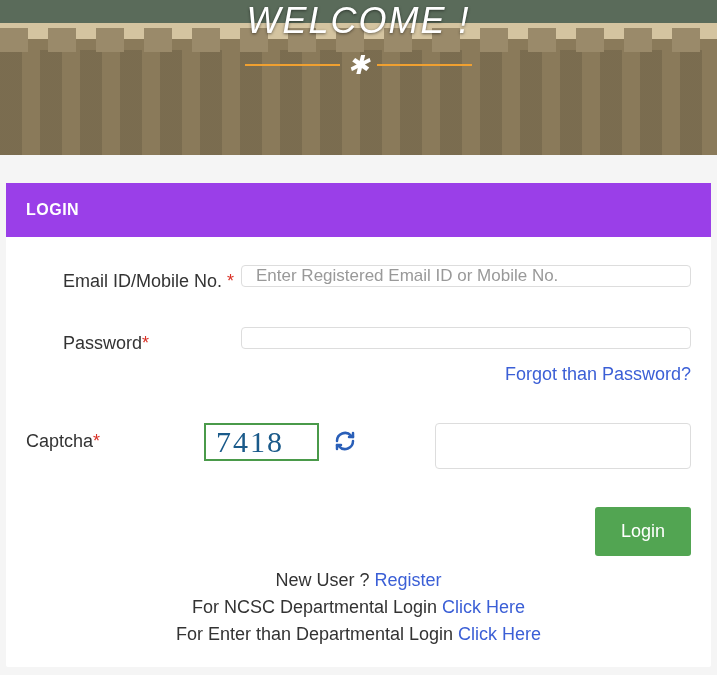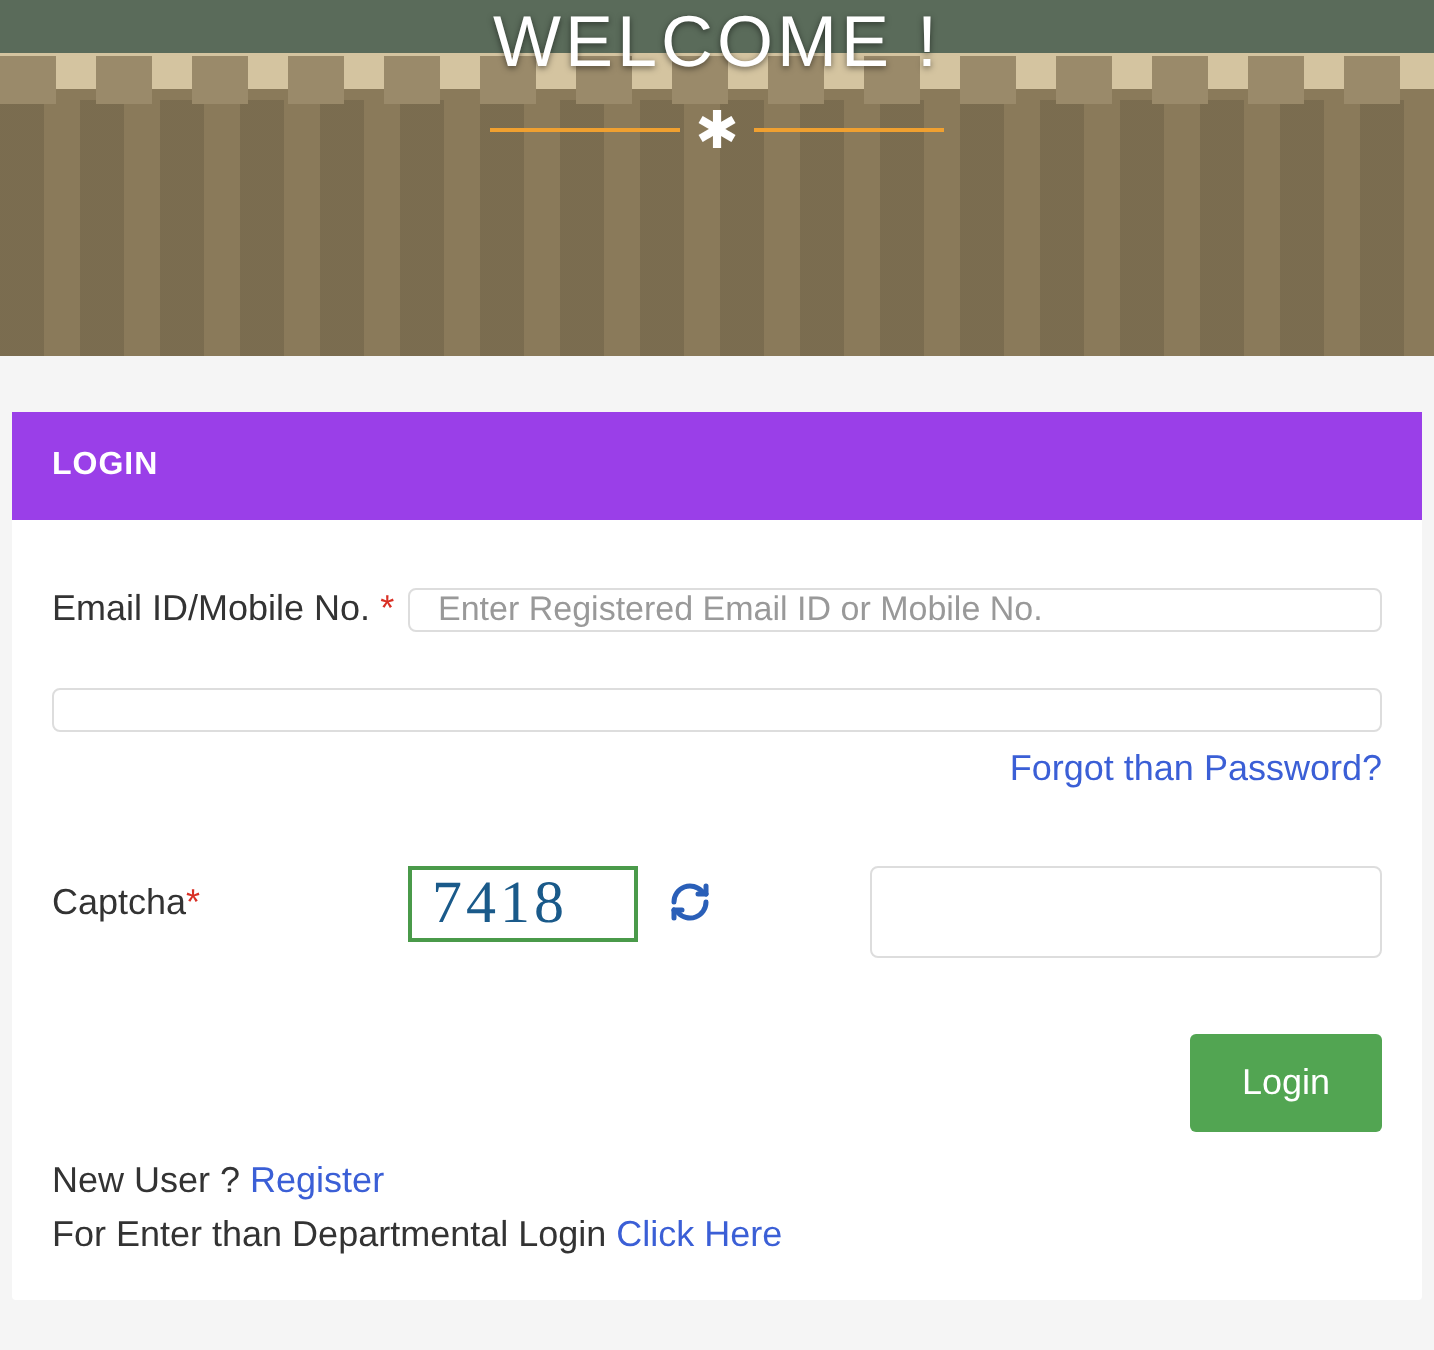--- a/index.html
+++ b/index.html
@@ -6,27 +6,28 @@
       margin: 0;
       padding: 0;
       box-sizing: border-box;
       font-family: 'Segoe UI', Arial, sans-serif;
     }
     body {
       background: #f5f5f5;
       width: 717px;
     }
     .banner {
-      height: 178px;
+      height: 155px;
       background: linear-gradient(to bottom, 
         #5a6b5a 0%, #5a6b5a 15%,
         #d4c4a0 15%, #d4c4a0 25%,
         #8a7a5a 25%, #8a7a5a 100%);
       position: relative;
       overflow: hidden;
+      font-style: italic;
     }
     .banner::before {
       content: '';
       position: absolute;
       top: 0; left: 0; right: 0; bottom: 0;
       background: repeating-linear-gradient(90deg,
         #6b5f45 0px, #6b5f45 22px,
         #8a7a5a 22px, #8a7a5a 40px);
       opacity: 0.5;
       top: 50px;
@@ -87,21 +88,22 @@
       font-weight: bold;
       font-size: 16px;
       letter-spacing: 0.5px;
     }
     .login-body {
       padding: 22px 20px 16px 20px;
     }
     .form-row {
       display: flex;
       margin-bottom: 28px;
-      align-items: flex-end;
+      align-items: center;
+      margin-left: 37px;
     }
     .form-label {
       width: 178px;
       font-size: 18px;
       color: #333;
       padding-top: 10px;
       line-height: 1.35;
     }
     .required {
       color: #d93025;
@@ -183,20 +185,21 @@
       background: #4caf50;
       background: #52a552;
       color: #fff;
       border: none;
       padding: 14px 26px;
       font-size: 18px;
       border-radius: 3px;
       cursor: pointer;
     }
     .links {
+      text-align: center;
       font-size: 18px;
       color: #333;
     }
     .links p {
       margin-bottom: 6px;
     }
     .links a {
       color: #3b5fd6;
       text-decoration: none;
     }
@@ -221,20 +224,23 @@
     <div class="form-row">
       <div class="form-label">
         <span>Email ID/Mobile No. </span><span class="required">*</span>
       </div>
       <div class="form-field">
         <input type="text" class="form-input" placeholder="Enter Registered Email ID or Mobile No." style="">
       </div>
     </div>
 
     <div class="form-row">
+      <div class="form-label">
+        <span>Password</span><span class="required">*</span>
+      </div>
       <div class="form-field">
         <input type="password" class="form-input" style="">
       </div>
     </div>
 
     <div class="forgot-row">
       <a href="#" class="forgot-link">Forgot than Password?</a>
     </div>
 
     <div class="captcha-row">
@@ -257,18 +263,21 @@
 
     <div class="btn-row">
       <button class="login-btn">Login</button>
     </div>
 
     <div class="links">
       <p>
         <span>New User ? </span><a href="#">Register</a>
       </p>
       <p>
+        <span>For NCSC Departmental Login </span><a href="#">Click Here</a>
+      </p>
+      <p>
         <span>For Enter than Departmental Login </span><a href="#">Click Here</a>
       </p>
     </div>
 
   </div>
 </div>
 
 </body></html>

